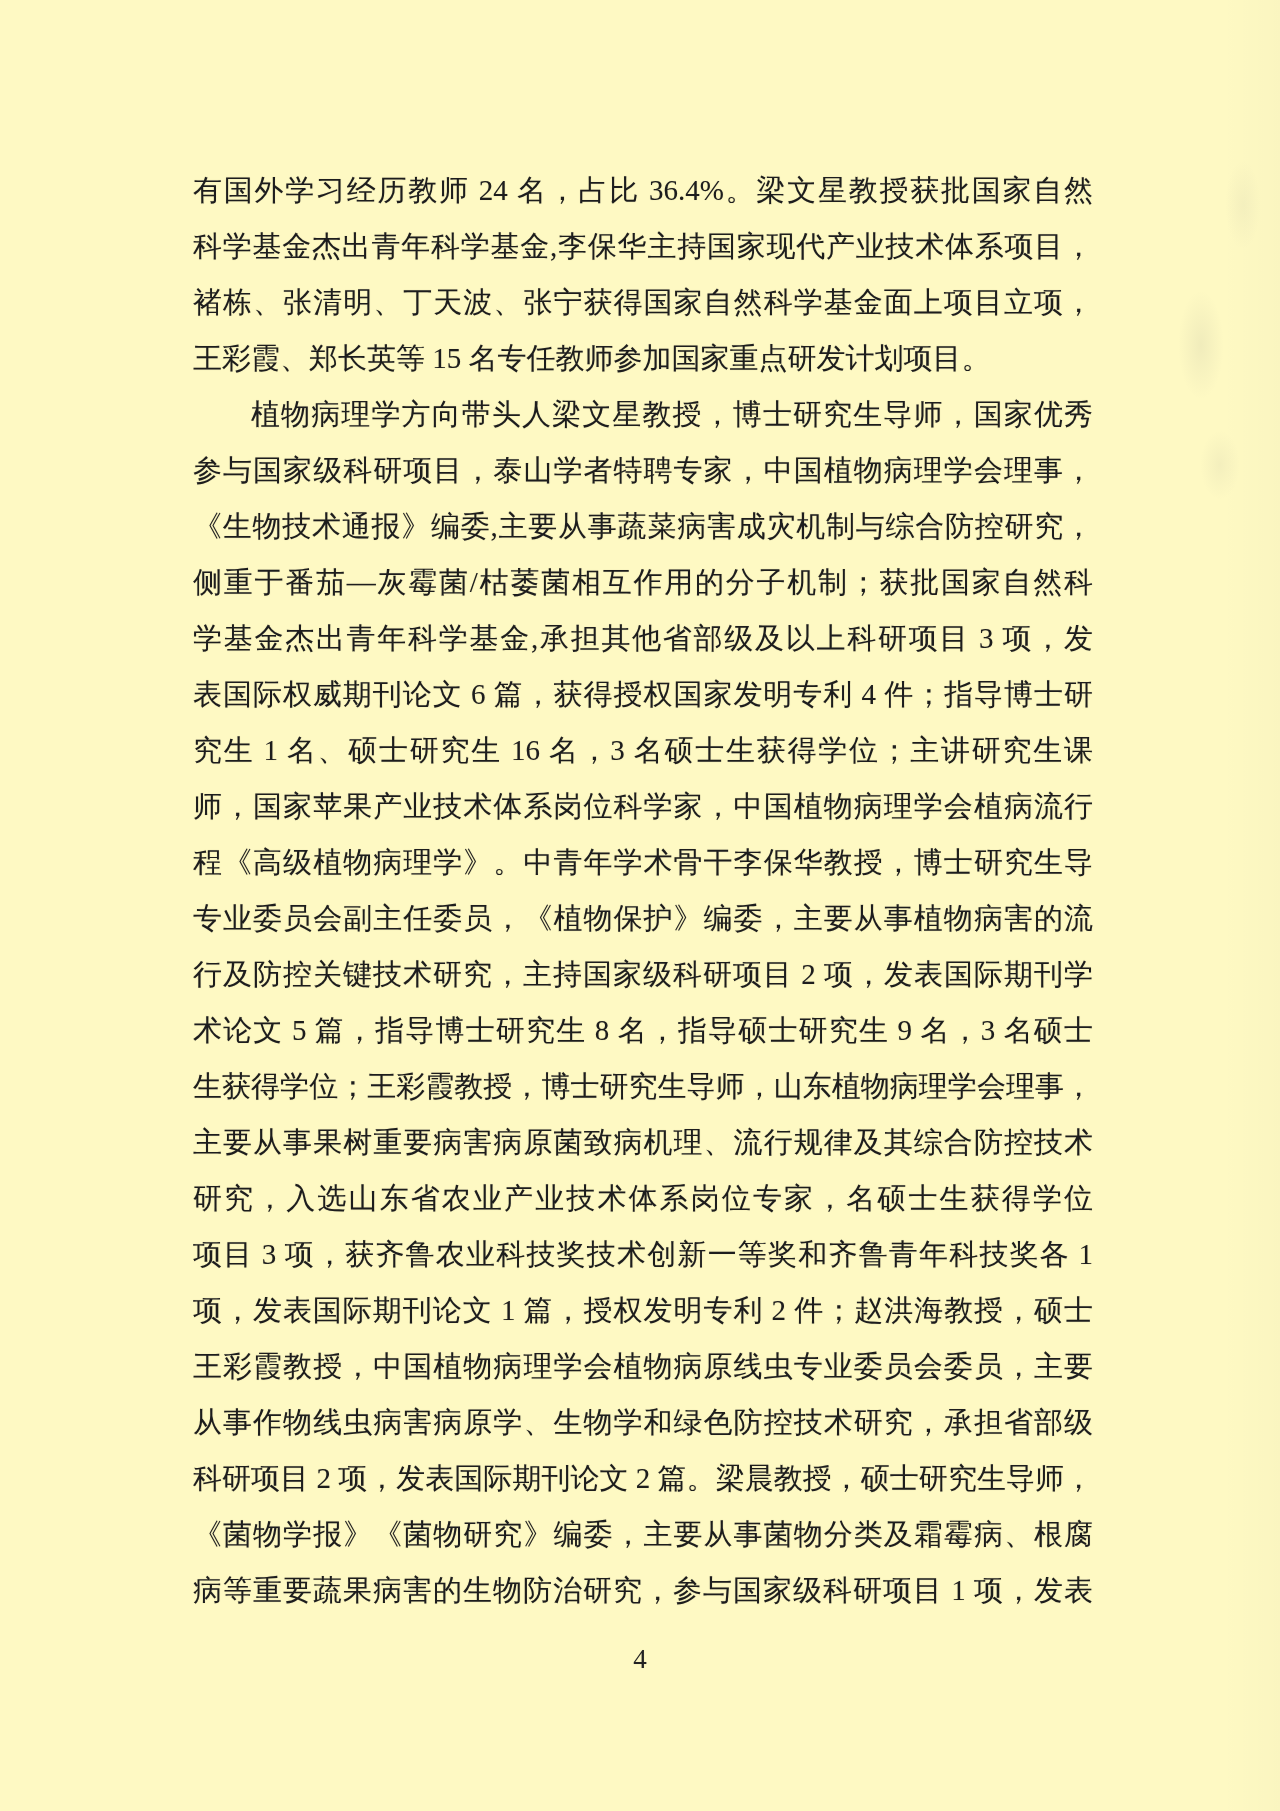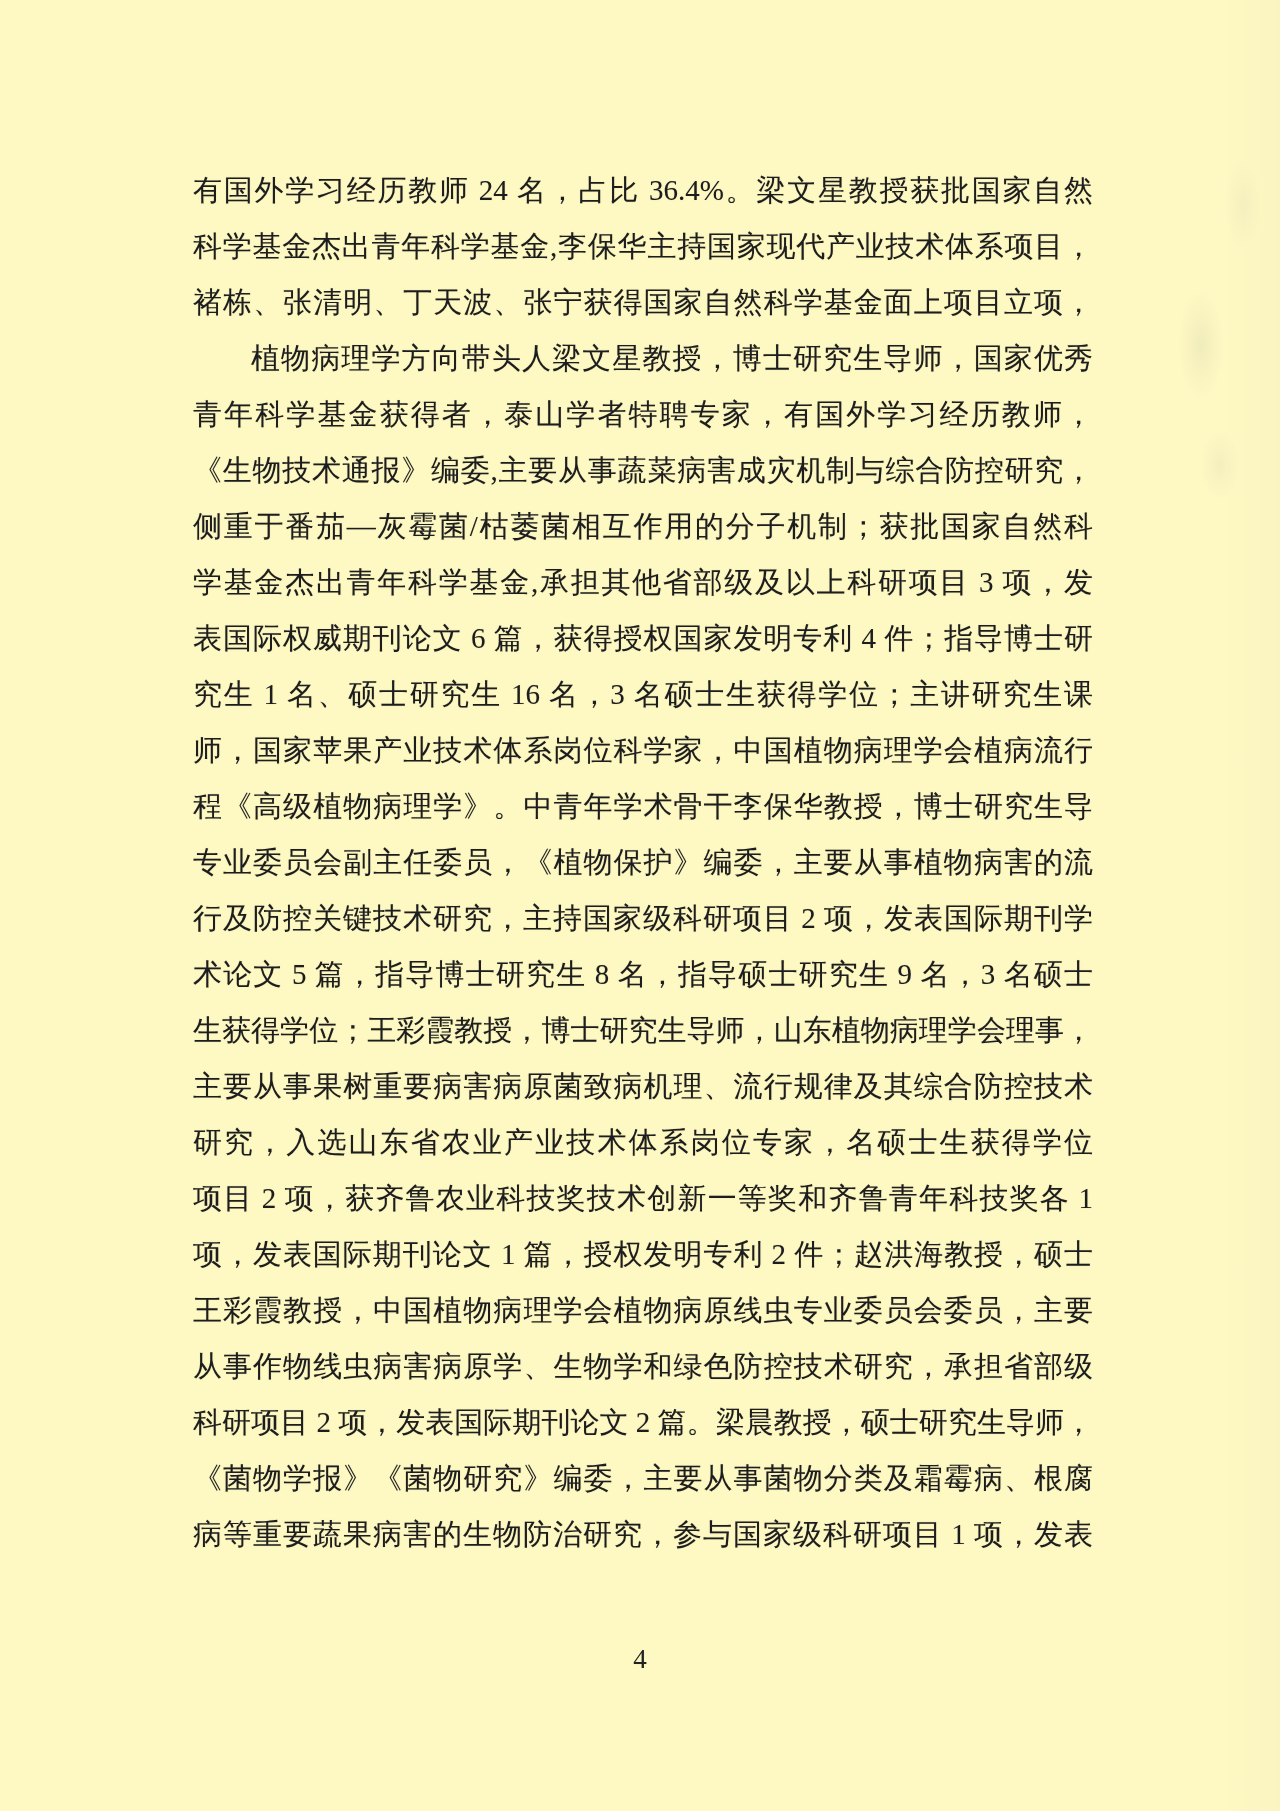--- a/index.html
+++ b/index.html
@@ -78,39 +78,40 @@
   <div class="smudge s2"></div>
   <div class="smudge s3"></div>
   <div class="edge-shade"></div>
 
   <div class="textblock">
 
     <div>
       <div class="line">有国外学习经历教师 24 名，占比 36.4%。梁文星教授获批国家自然</div>
       <div class="line">科学基金杰出青年科学基金,李保华主持国家现代产业技术体系项目，</div>
       <div class="line">褚栋、张清明、丁天波、张宁获得国家自然科学基金面上项目立项，</div>
+      <div class="line para-end">王彩霞、郑长英等 15 名专任教师参加国家重点研发计划项目。</div>
     </div>
 
     <div>
       <div class="line indent">植物病理学方向带头人梁文星教授，博士研究生导师，国家优秀</div>
-      <div class="line">青年科学基金获得者，泰山学者特聘专家，有国外学习经历教师，</div>
+      <div class="line">参与国家级科研项目，泰山学者特聘专家，中国植物病理学会理事，</div>
       <div class="line">《生物技术通报》编委,主要从事蔬菜病害成灾机制与综合防控研究，</div>
       <div class="line">侧重于番茄—灰霉菌/枯萎菌相互作用的分子机制；获批国家自然科</div>
       <div class="line">学基金杰出青年科学基金,承担其他省部级及以上科研项目 3 项，发</div>
       <div class="line">表国际权威期刊论文 6 篇，获得授权国家发明专利 4 件；指导博士研</div>
       <div class="line">究生 1 名、硕士研究生 16 名，3 名硕士生获得学位；主讲研究生课</div>
       <div class="line">师，国家苹果产业技术体系岗位科学家，中国植物病理学会植病流行</div>
       <div class="line">程《高级植物病理学》。中青年学术骨干李保华教授，博士研究生导</div>
       <div class="line">专业委员会副主任委员，《植物保护》编委，主要从事植物病害的流</div>
       <div class="line">行及防控关键技术研究，主持国家级科研项目 2 项，发表国际期刊学</div>
       <div class="line">术论文 5 篇，指导博士研究生 8 名，指导硕士研究生 9 名，3 名硕士</div>
       <div class="line">生获得学位；王彩霞教授，博士研究生导师，山东植物病理学会理事，</div>
       <div class="line">主要从事果树重要病害病原菌致病机理、流行规律及其综合防控技术</div>
       <div class="line">研究，入选山东省农业产业技术体系岗位专家，名硕士生获得学位</div>
-      <div class="line">项目 2 项，获齐鲁农业科技奖技术创新一等奖和齐鲁青年科技奖各 1</div>
+      <div class="line">项目 3 项，获齐鲁农业科技奖技术创新一等奖和齐鲁青年科技奖各 1</div>
       <div class="line">项，发表国际期刊论文 1 篇，授权发明专利 2 件；赵洪海教授，硕士</div>
       <div class="line">王彩霞教授，中国植物病理学会植物病原线虫专业委员会委员，主要</div>
       <div class="line">从事作物线虫病害病原学、生物学和绿色防控技术研究，承担省部级</div>
       <div class="line">科研项目 2 项，发表国际期刊论文 2 篇。梁晨教授，硕士研究生导师，</div>
       <div class="line">《菌物学报》《菌物研究》编委，主要从事菌物分类及霜霉病、根腐</div>
       <div class="line">病等重要蔬果病害的生物防治研究，参与国家级科研项目 1 项，发表</div>
     </div>
 
   </div>
 

